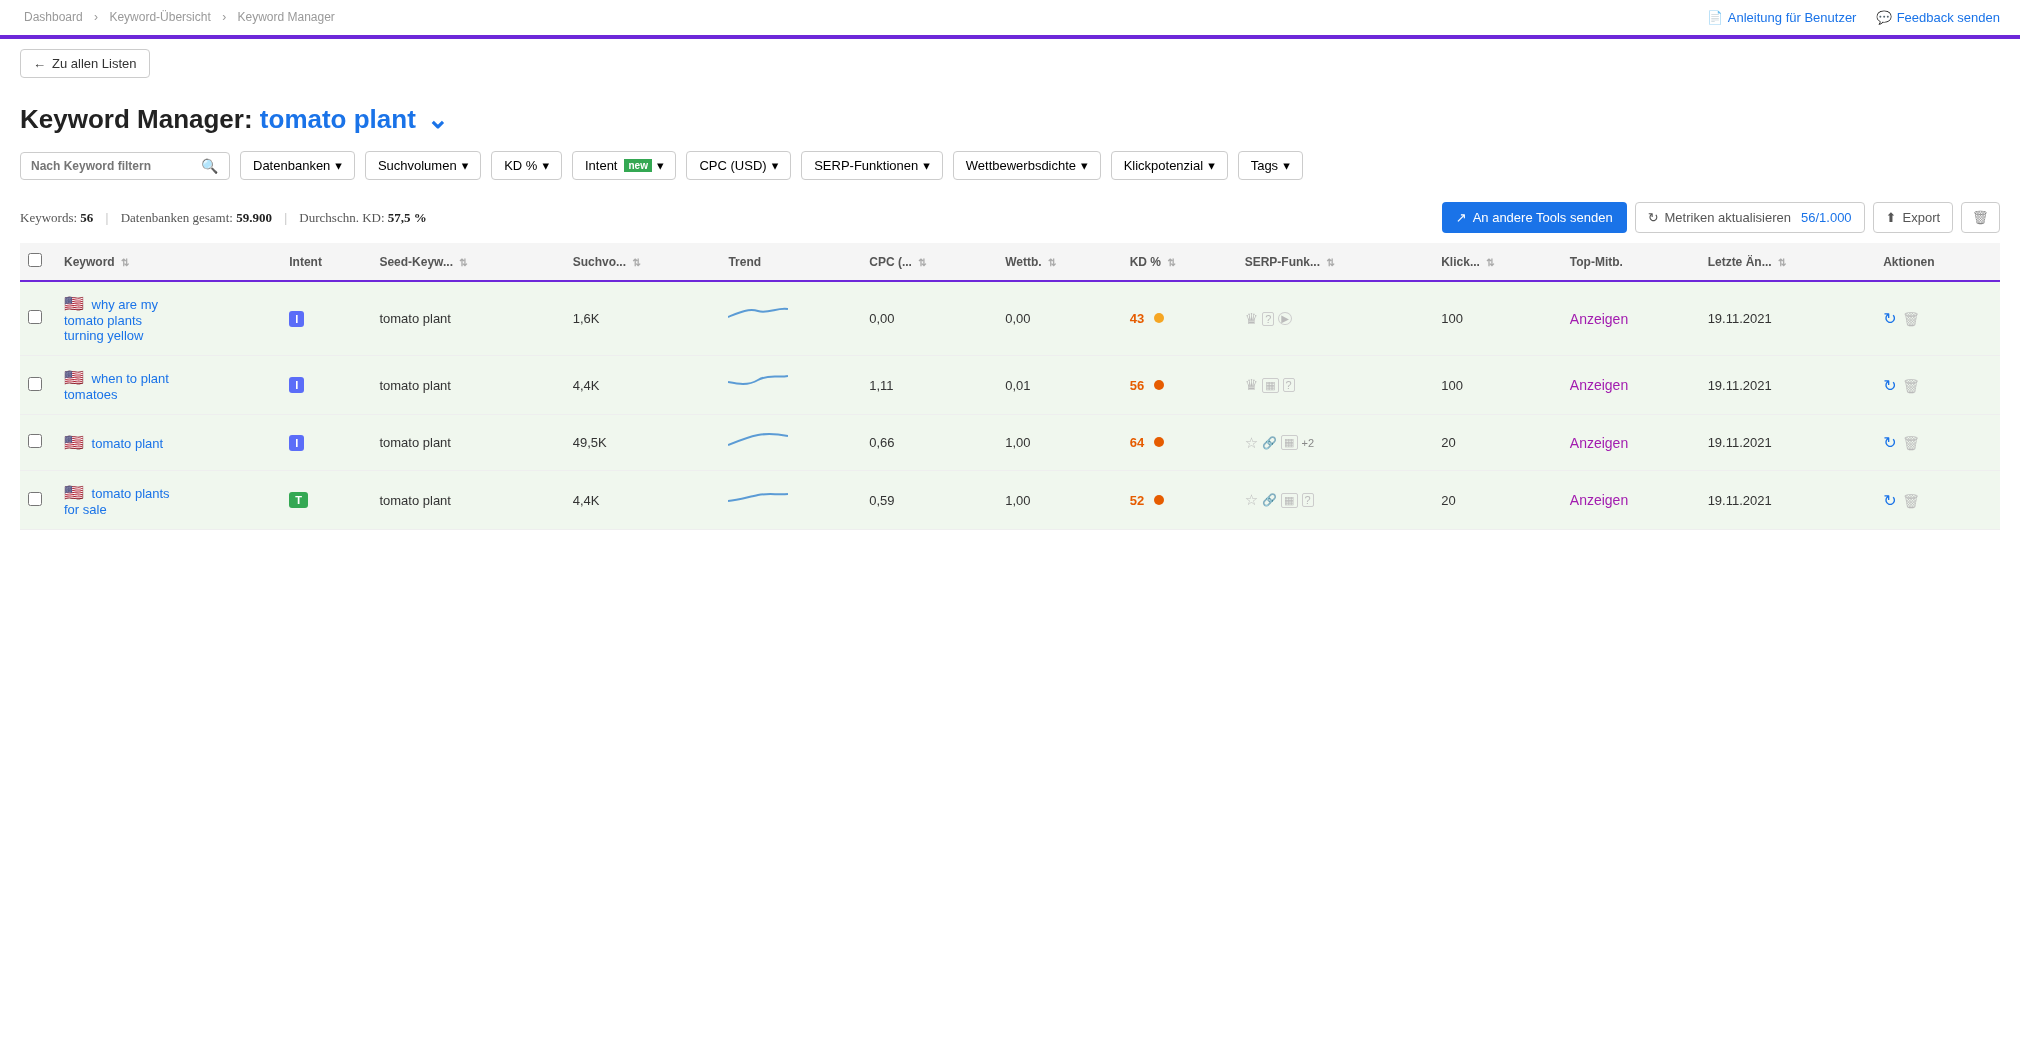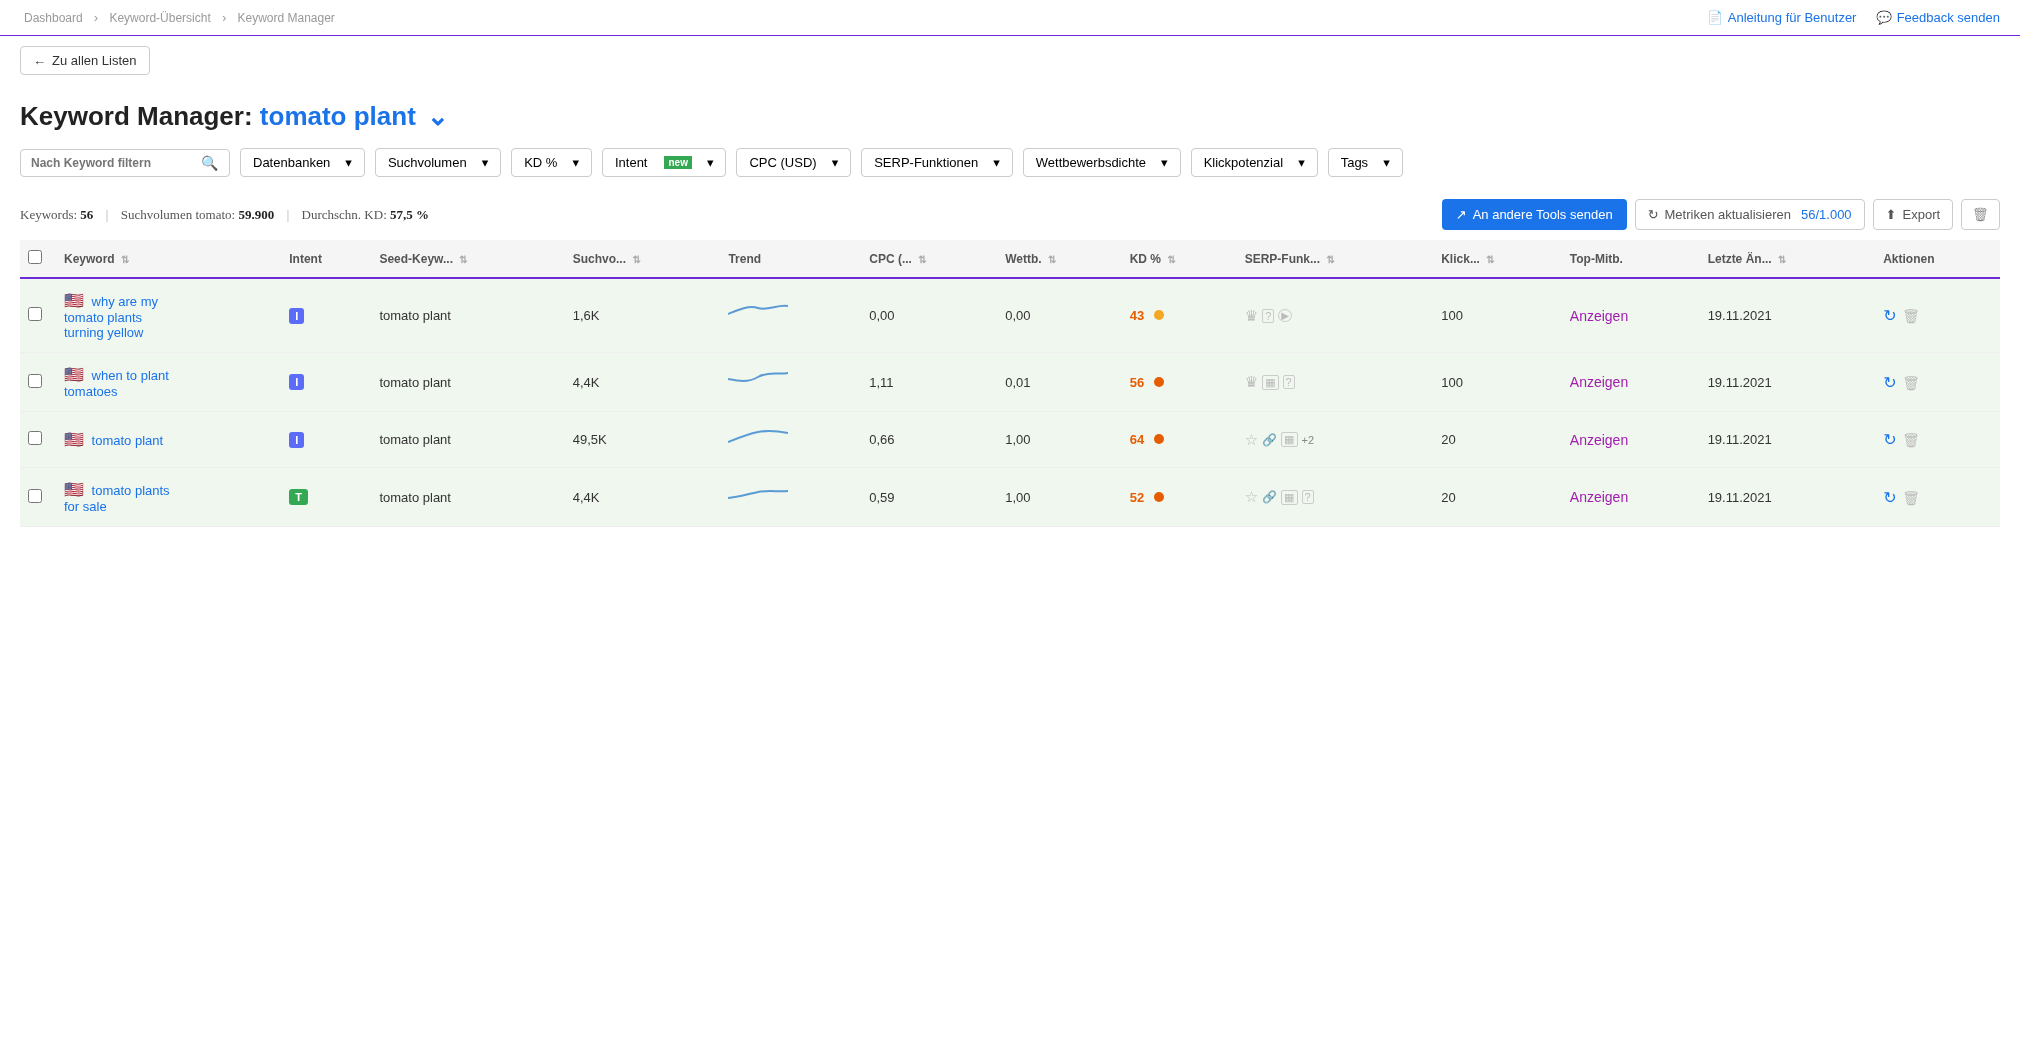--- a/index.html
+++ b/index.html
@@ -1,21 +1,21 @@
 <!DOCTYPE html>
 <html><head>
   <meta charset="utf-8">
   <style>
     * { box-sizing: border-box; margin: 0; padding: 0; }
     body { font-family: Arial, sans-serif; font-size: 13px; color: #333; background: #fff; }
 
     
     .top-nav {
-      display: flex; justify-content: space-between; align-items: flex-end;
-      padding: 10px 20px; border-bottom: 1px solid #6d28d9;
+      display: flex; justify-content: space-between; align-items: flex-start;
+      padding: 10px 20px; border-bottom: 4px solid #6d28d9;
     }
     .breadcrumb { font-size: 12px; color: #555; }
     .breadcrumb span { color: #999; margin: 0 4px; }
     .top-links { display: flex; gap: 20px; }
     .top-links a { font-size: 13px; color: #1a73e8; text-decoration: none; display: flex; align-items: center; gap: 4px; }
 
     
     .page-header {
       padding: 16px 20px 0 20px;
       display: flex; justify-content: space-between; align-items: center; gap: 12px;
@@ -39,21 +39,21 @@
     }
 
     
     .filter-bar {
       padding: 16px 20px; display: flex; align-items: center; gap: 10px; flex-wrap: wrap;
     }
     .search-input-wrap { display: flex; align-items: center; border: 1px solid #ccc; border-radius: 4px; padding: 5px 10px; background: #fff; width: 210px; }
     .search-input-wrap input { border: none; outline: none; font-size: 12px; color: #701a75; width: 170px; font-weight: bold; }
     .search-icon { color: #777; font-size: 14px; }
     .filter-btn {
-      display: flex; align-items: center; gap: 15px; border: 1px solid #ccc;
+      display: flex; align-items: center; gap: 5px; border: 1px solid #ccc;
       background: #fff; padding: 6px 12px; border-radius: 4px; cursor: pointer; font-size: 13px;
     }
     .filter-btn .badge-new {
       background: #34a853; color: #fff; font-size: 10px; font-weight: bold;
       border-radius: 0; padding: 1px 4px; margin-left: 2px;
     }
 
     
     .stats-bar {
       padding: 6px 20px 10px 20px;
@@ -200,21 +200,21 @@
 </div>
 
 <div class="stats-bar">
   <div class="stats-left">
     <span class="stat">
       <span>Keywords:</span>
       <strong>56</strong>
     </span>
     <span class="divider">|</span>
     <span class="stat">
-      <span>Suchvolumen tomato:</span>
+      <span>Datenbanken gesamt:</span>
       <strong>59.900</strong>
     </span>
     <span class="divider">|</span>
     <span class="stat">
       <span>Durchschn. KD:</span>
       <strong>57,5 %</strong>
     </span>
   </div>
   <div class="stats-right">
     <button class="send-btn">

